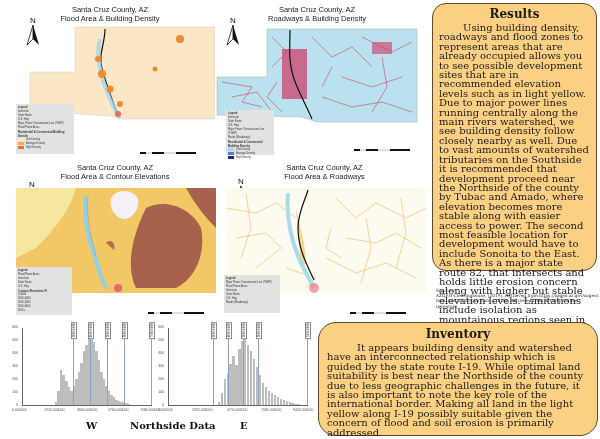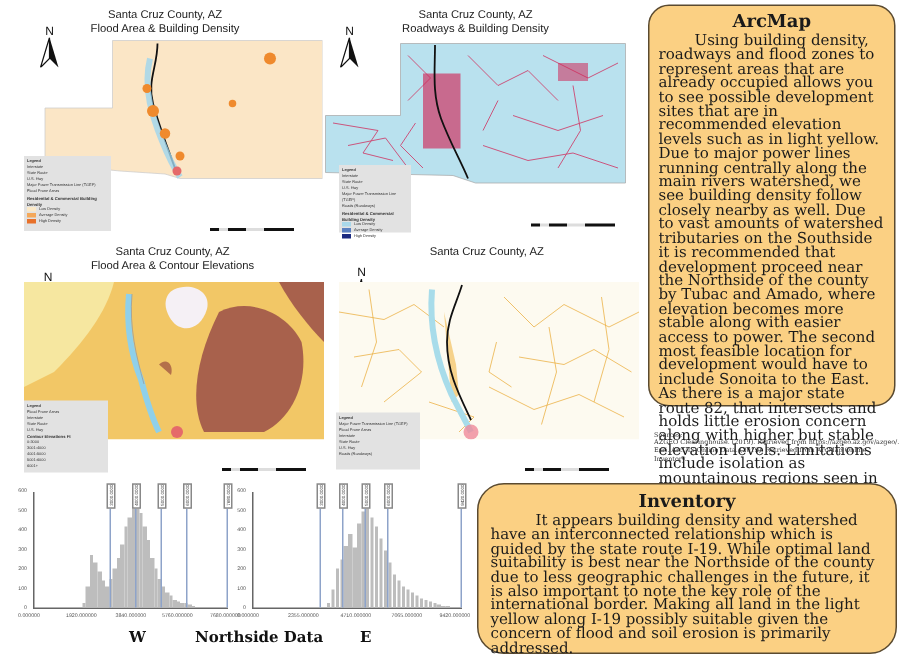--- a/index.html
+++ b/index.html
@@ -128,21 +128,21 @@
   <div class="scalebar" style="left:142px; top:145px; width:60px;">
     <div class="seg" style="width:6px;background:#111"></div>
       <div class="seg" style="width:6px;background:#ddd"></div>
       <div class="seg" style="width:12px;background:#111"></div>
       <div class="seg" style="width:12px;background:#ddd"></div>
       <div class="seg" style="width:20px;background:#111"></div>
   </div>
 </div>
 
 <div class="textbox" style="left:432px; top:3px; width:165px; height:268px;">
-  <div class="box-title">ArcMap</div>
+  <div class="box-title">Results</div>
   <div class="box-body" style="text-indent:24px; margin-top:2px;">Using building density, roadways and flood zones to represent areas that are already occupied allows you to see possible development sites that are in recommended elevation levels such as in light yellow. Due to major power lines running centrally along the main rivers watershed, we see building density follow closely nearby as well. Due to vast amounts of watershed tributaries on the Southside it is recommended that development proceed near the Northside of the county by Tubac and Amado, where elevation becomes more stable along with easier access to power. The second most feasible location for development would have to include Sonoita to the East. As there is a major state route 82, that intersects and holds little erosion concern along with higher but stable elevation levels. Limitations include isolation as mountainous regions seen in red possibly limit town growth in the future.</div>
 </div>
 
 <div class="sources" style="left:436px; top:288px; width:164px;">
   <div>Sources:</div>
   <div>AZGEO Clearinghouse. (2019). Retrieved from https://azgeo.az.gov/azgeo/.</div>
   <div>Esri. ArcGIS Online Data. (2019). Retrieved from ArcMap Online Inventory.</div>
 </div>
 
 <div class="map-panel" style="left:10px; top:160px; width:210px; height:155px;">
@@ -186,20 +186,21 @@
       <div class="seg" style="width:6px;background:#ddd"></div>
       <div class="seg" style="width:12px;background:#111"></div>
       <div class="seg" style="width:12px;background:#ddd"></div>
       <div class="seg" style="width:20px;background:#111"></div>
   </div>
 </div>
 
 <div class="map-panel" style="left:222px; top:160px; width:205px; height:155px;">
   <div class="map-title" style="top:3px;">
     <div>Santa Cruz County, AZ</div>
+    <div>Flood Area &amp; Roadways</div>
   </div>
   <div class="north" style="left:12px; top:17px;">
     <div class="n">N</div>
     <svg width="14" height="20" viewBox="0 0 14 20">
         <polygon points="7,0 13,20 7,14" fill="#111"></polygon>
         <polygon points="7,0 1,20 7,14" fill="#fff" stroke="#111" stroke-width="0.8"></polygon>
       </svg>
   </div>
   <svg class="map-body" style="left:4px; top:28px;" width="200" height="105" viewBox="0 0 200 105">
     <rect x="0" y="0" width="200" height="105" fill="#fdfaf0"></rect>

